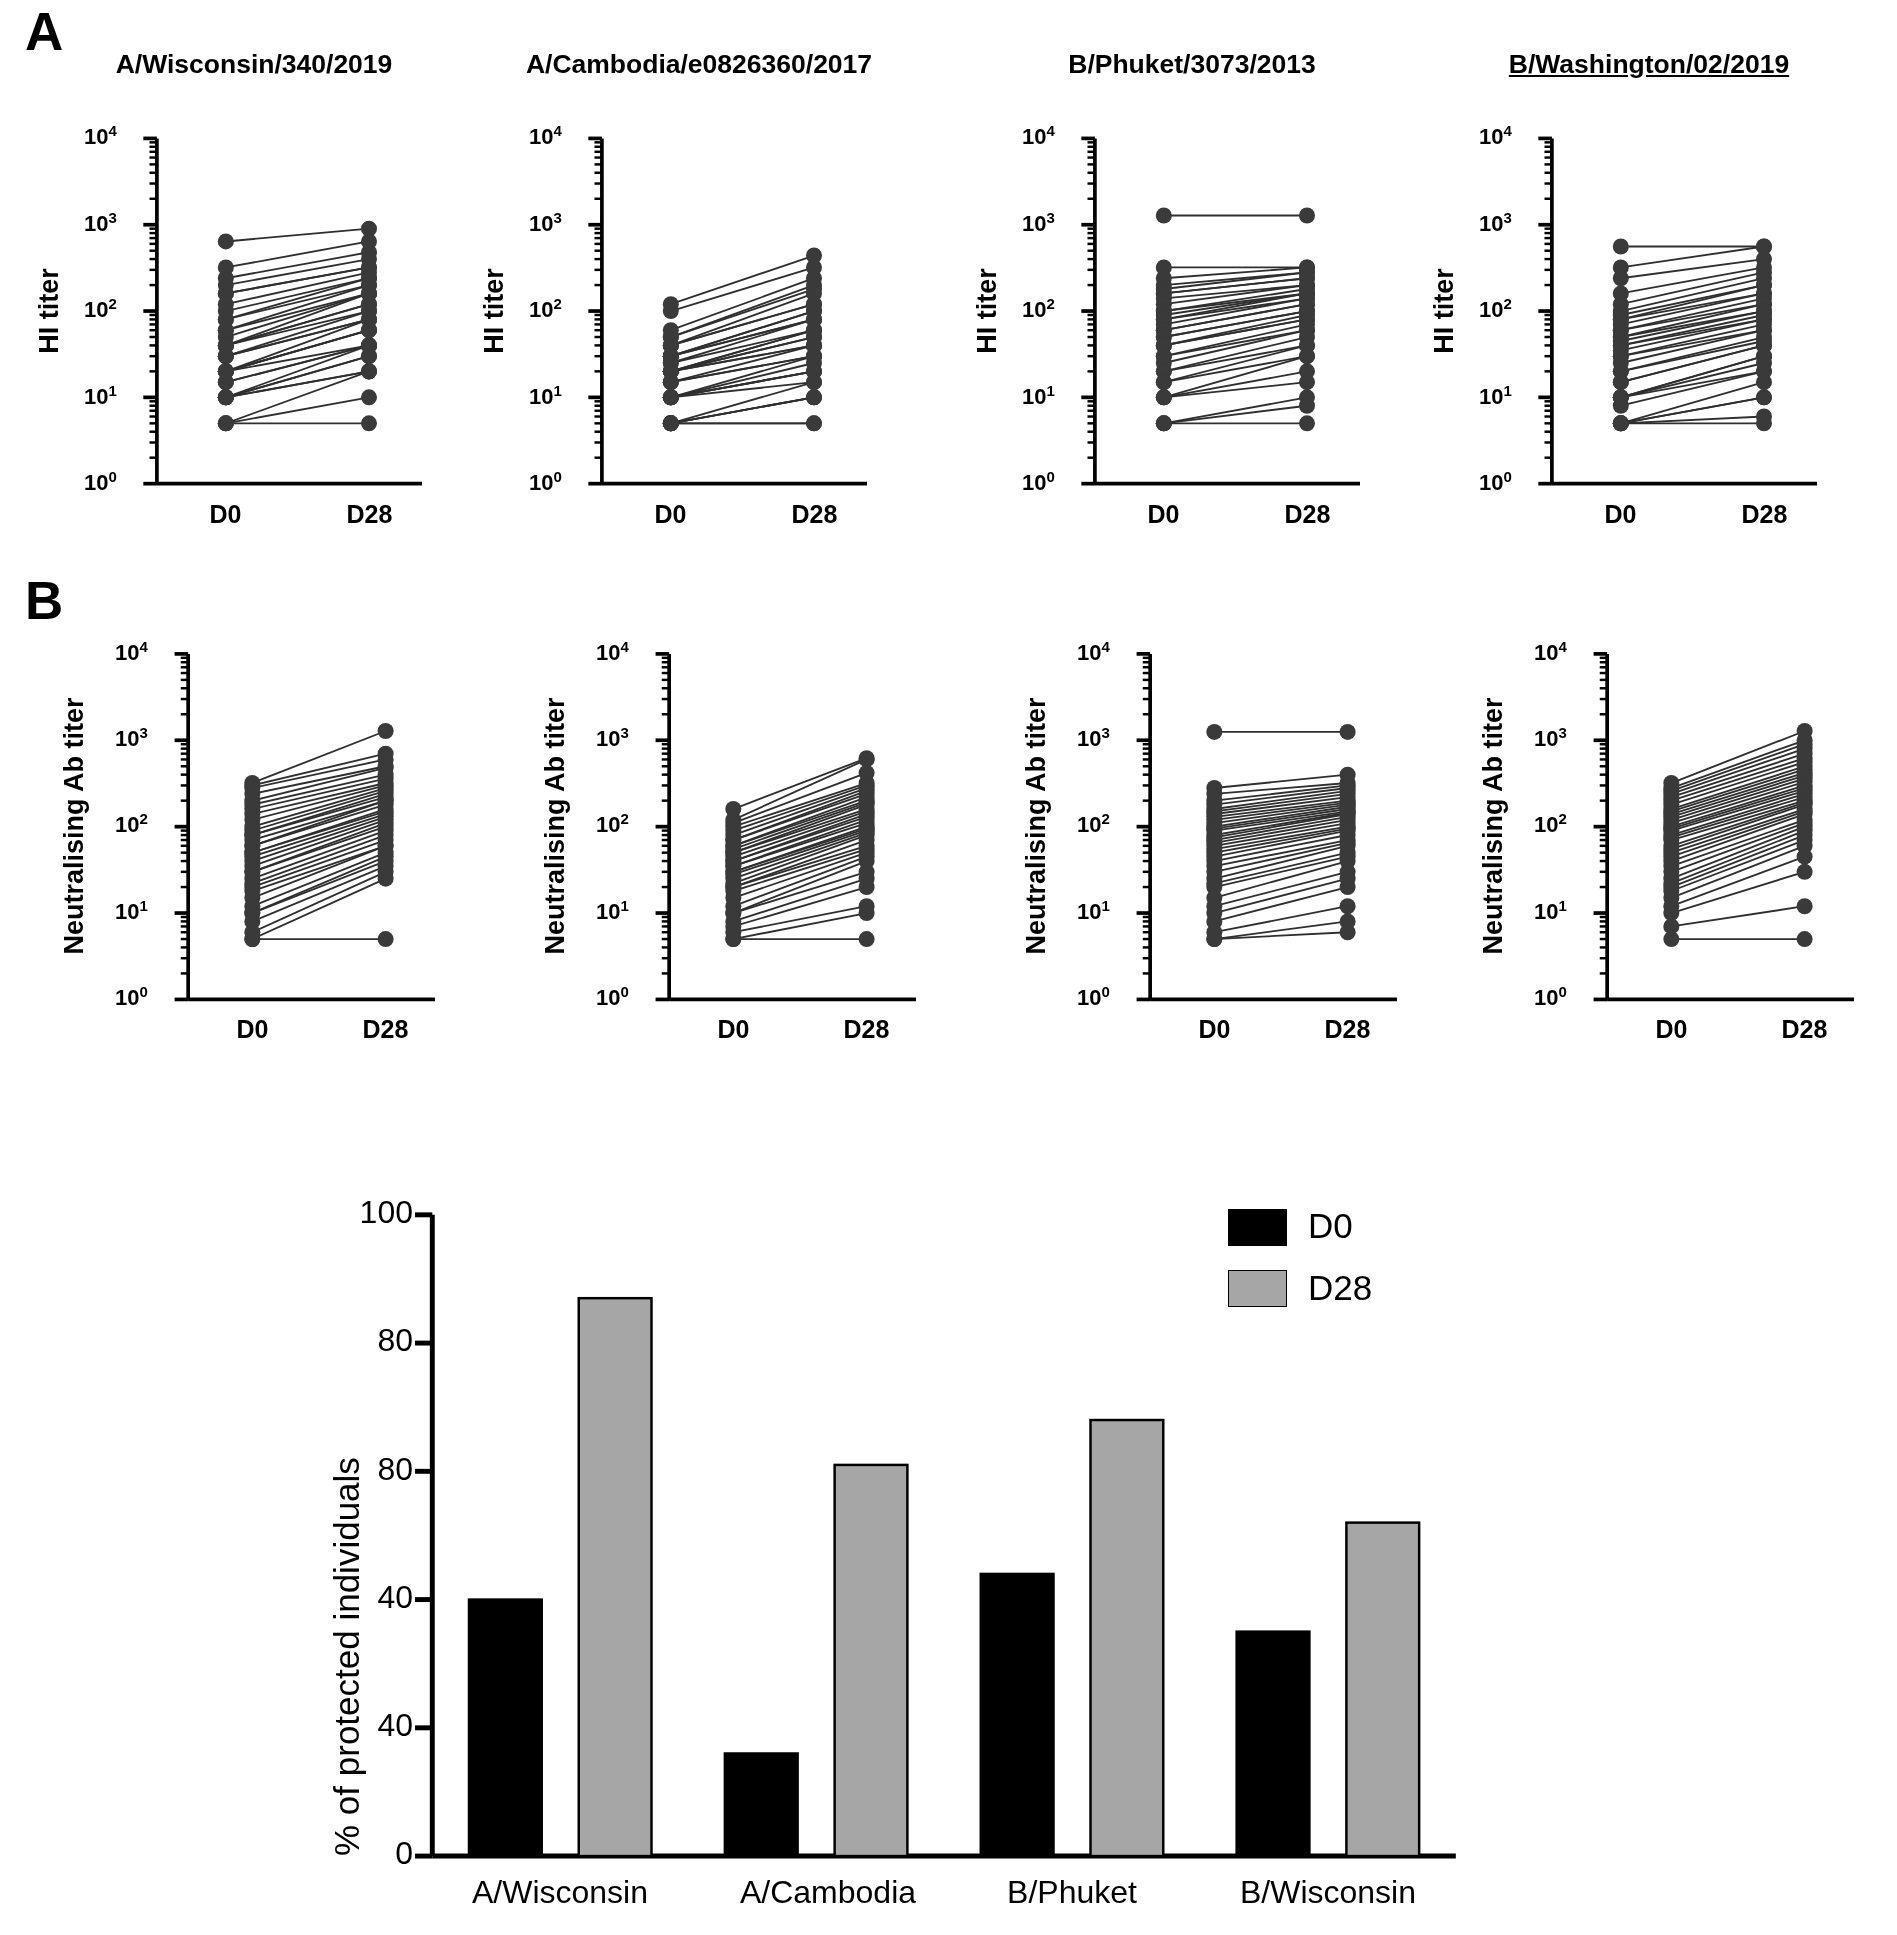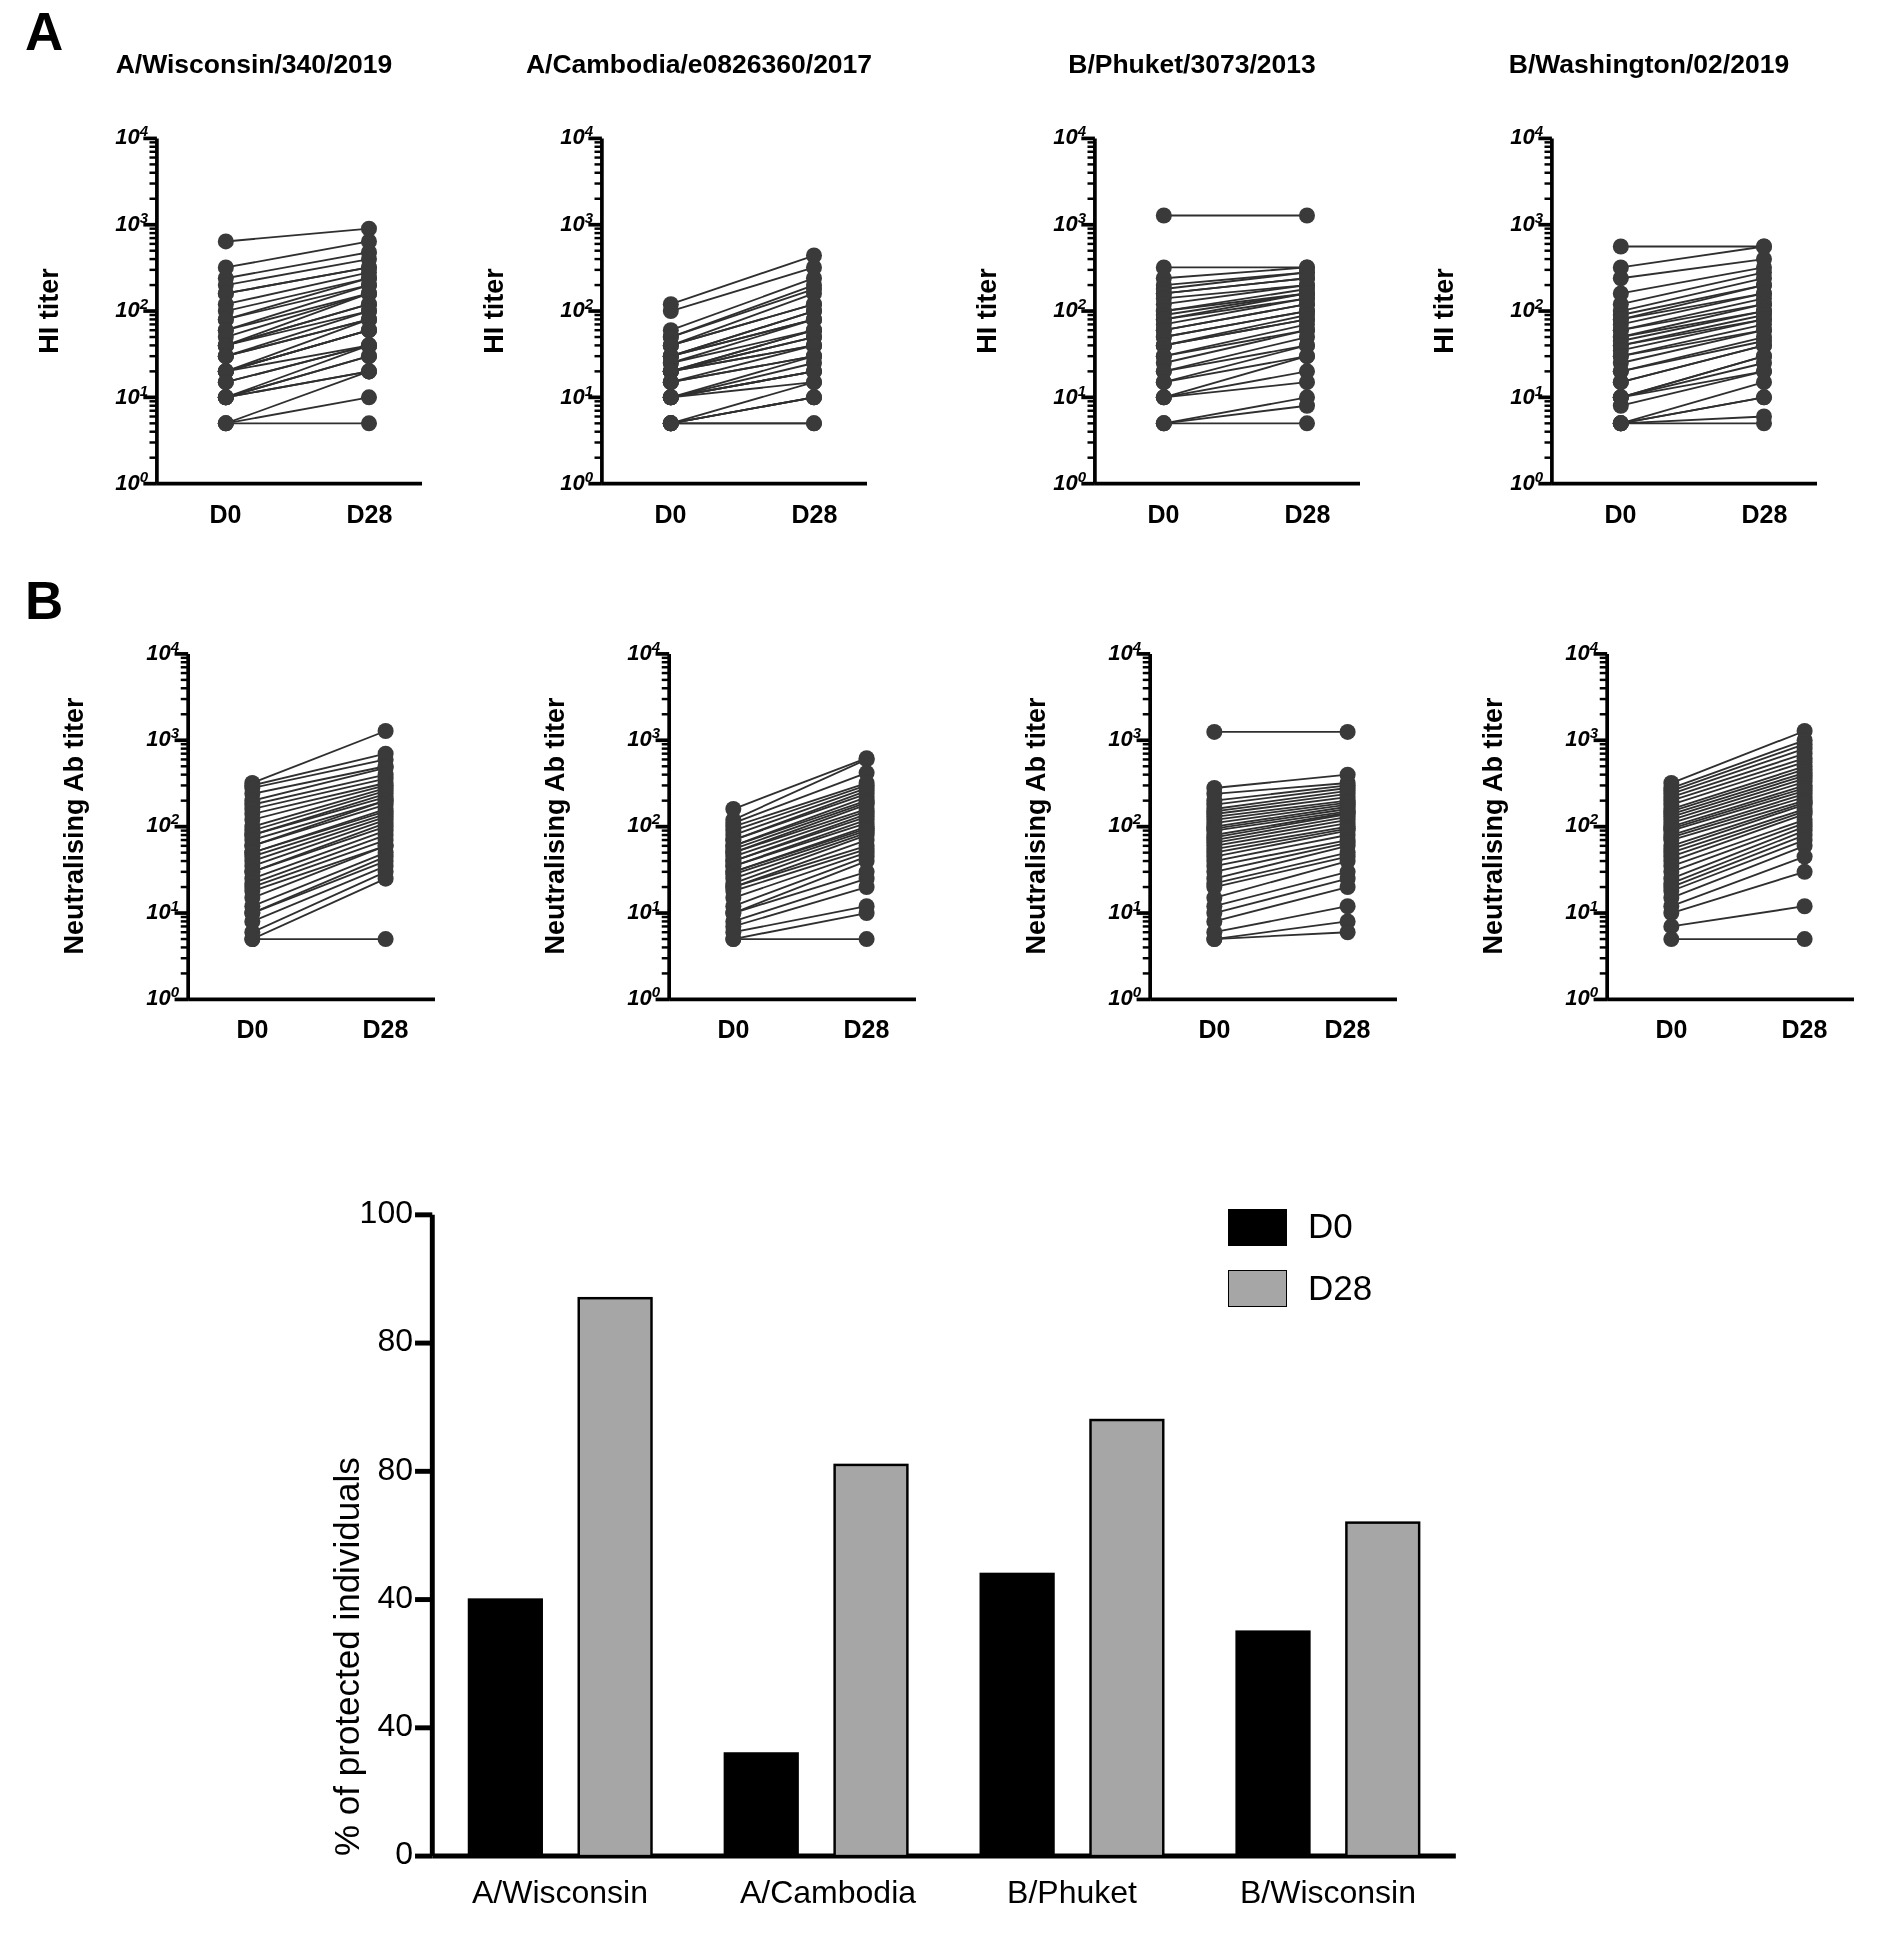--- a/index.html
+++ b/index.html
@@ -4,21 +4,21 @@
 <style>
   html,body{margin:0;padding:0;background:#fff;}
   body{font-family:"Liberation Sans", sans-serif; color:#000;}
   #page{position:relative;width:1898px;height:1936px;background:#fff;overflow:hidden;}
 
   .panel-letter{position:absolute;font-size:53px;font-weight:bold;line-height:1;}
 
   .paired-panel{position:absolute;}
   .paired-title{position:absolute;top:0;left:0;width:100%;text-align:center;font-size:26.5px;font-weight:bold;white-space:nowrap;}
   .axis-label{position:absolute;font-size:27px;font-weight:bold;transform-origin:center center;white-space:nowrap;}
-  .ytick{position:absolute;font-size:22px;font-weight:bold;text-align:right;white-space:nowrap;font-style:italic;}
+  .ytick{position:absolute;font-size:22px;font-weight:bold;white-space:nowrap;}
   .ytick sup{font-size:15px;vertical-align:super;}
   .xtick{position:absolute;font-size:25px;font-weight:bold;text-align:center;white-space:nowrap;}
 
   svg{display:block;overflow:visible;}
 
   
   #barchart{position:absolute;}
   .bar-ytick{position:absolute;font-size:32px;text-align:right;white-space:nowrap;}
   .bar-xtick{position:absolute;font-size:32px;text-align:center;white-space:nowrap;}
   .bar-ylabel{position:absolute;font-size:35px;white-space:nowrap;transform:rotate(-90deg);transform-origin:left top;}
@@ -500,21 +500,21 @@
           <circle cx="519" cy="540.3472237322046" r="13" fill="#3a3a3a"></circle>
           <circle cx="286.8" cy="607.1441993929574" r="13" fill="#3a3a3a"></circle>
           <circle cx="519" cy="565" r="13" fill="#3a3a3a"></circle>
           <circle cx="286.8" cy="607.1441993929574" r="13" fill="#3a3a3a"></circle>
           <circle cx="519" cy="578.5674018211279" r="13" fill="#3a3a3a"></circle>
           <circle cx="286.8" cy="607.1441993929574" r="13" fill="#3a3a3a"></circle>
           <circle cx="519" cy="607.1441993929574" r="13" fill="#3a3a3a"></circle>
         </svg>
       </div>
       <div class="paired-panel" style="left: 1444px; top: 49px; width: 410px; height: 521px;">
-        <div class="paired-title" style="top: 0px; left: 0px; width: 410px;">B/Washington/02/2019</div>
+        <div class="paired-title" style="top: 0px; left: 0px; width: 410px; text-decoration: underline;">B/Washington/02/2019</div>
         <div class="axis-label" style="left: 0px; top: 262px; transform: translate(-50%, -50%) rotate(-90deg);">HI titer</div>
         <div class="ytick" style="left: 35px; width: 64px; top: 73px;">10<sup>4</sup></div>
         <div class="ytick" style="left: 35px; width: 64px; top: 160px;">10<sup>3</sup></div>
         <div class="ytick" style="left: 35px; width: 64px; top: 246px;">10<sup>2</sup></div>
         <div class="ytick" style="left: 35px; width: 64px; top: 333px;">10<sup>1</sup></div>
         <div class="ytick" style="left: 35px; width: 64px; top: 419px;">10<sup>0</sup></div>
         <div class="xtick" style="left: 121px; width: 111px; top: 451px;">D0</div>
         <div class="xtick" style="left: 265px; width: 111px; top: 451px;">D28</div>
         <svg width="410" height="521" viewBox="0 0 665 845" style="position: absolute; left: 0px; top: 0px;">
           <path d="M 175 145 L 175 705" stroke="#000" stroke-width="6" fill="none"></path>

